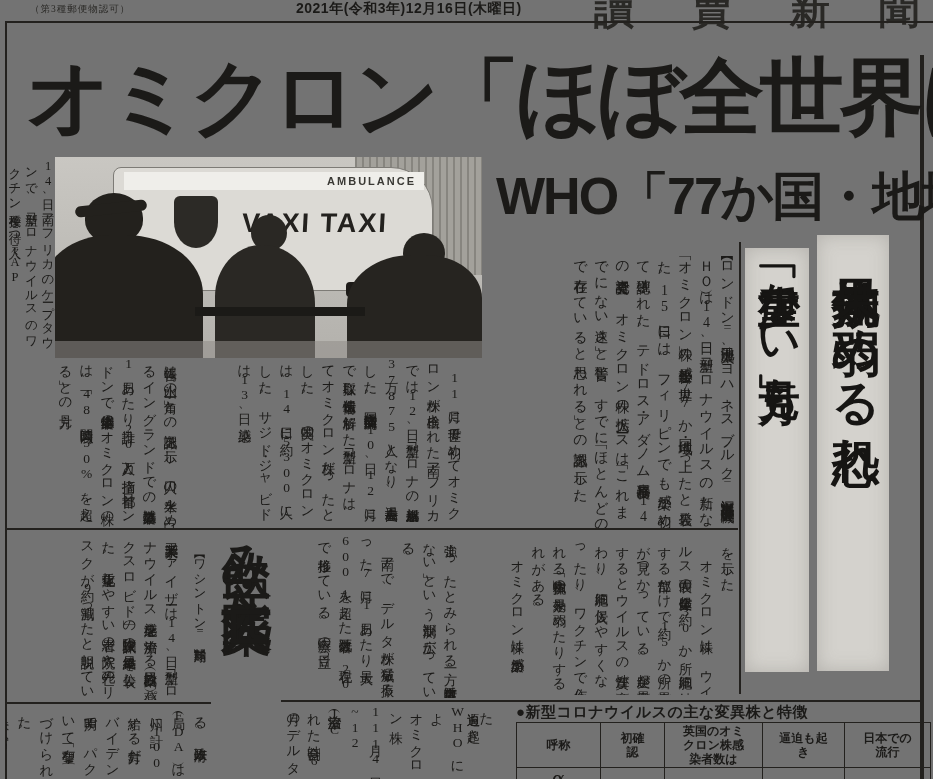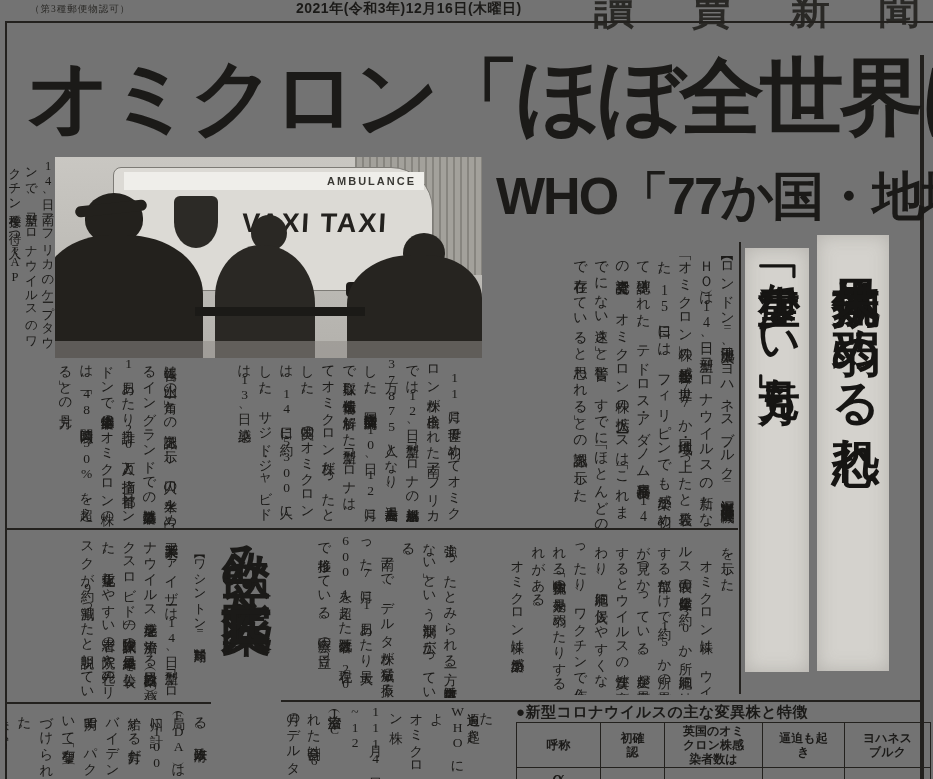--- a/index.html
+++ b/index.html
@@ -146,21 +146,21 @@
           <col style="width:98px">
           <col style="width:82px">
           <col style="width:86px">
         </colgroup>
       <tbody>
           <tr>
         <th>呼称</th>
         <th>初確認</th>
         <th>英国のオミクロン株感染者数は</th>
         <th>逼迫も起き</th>
-        <th>ヨハネスブルク</th>
+        <th>日本での流行</th>
       </tr>
       <tr>
         <td>
           <span class="alpha-sym">α</span>
           <span class="alpha-name">アルファ株</span>
         </td>
         <td>英国</td>
         <td>2か所</td>
         <td>従来株の1.4倍</td>
         <td>今春の第4波</td>

